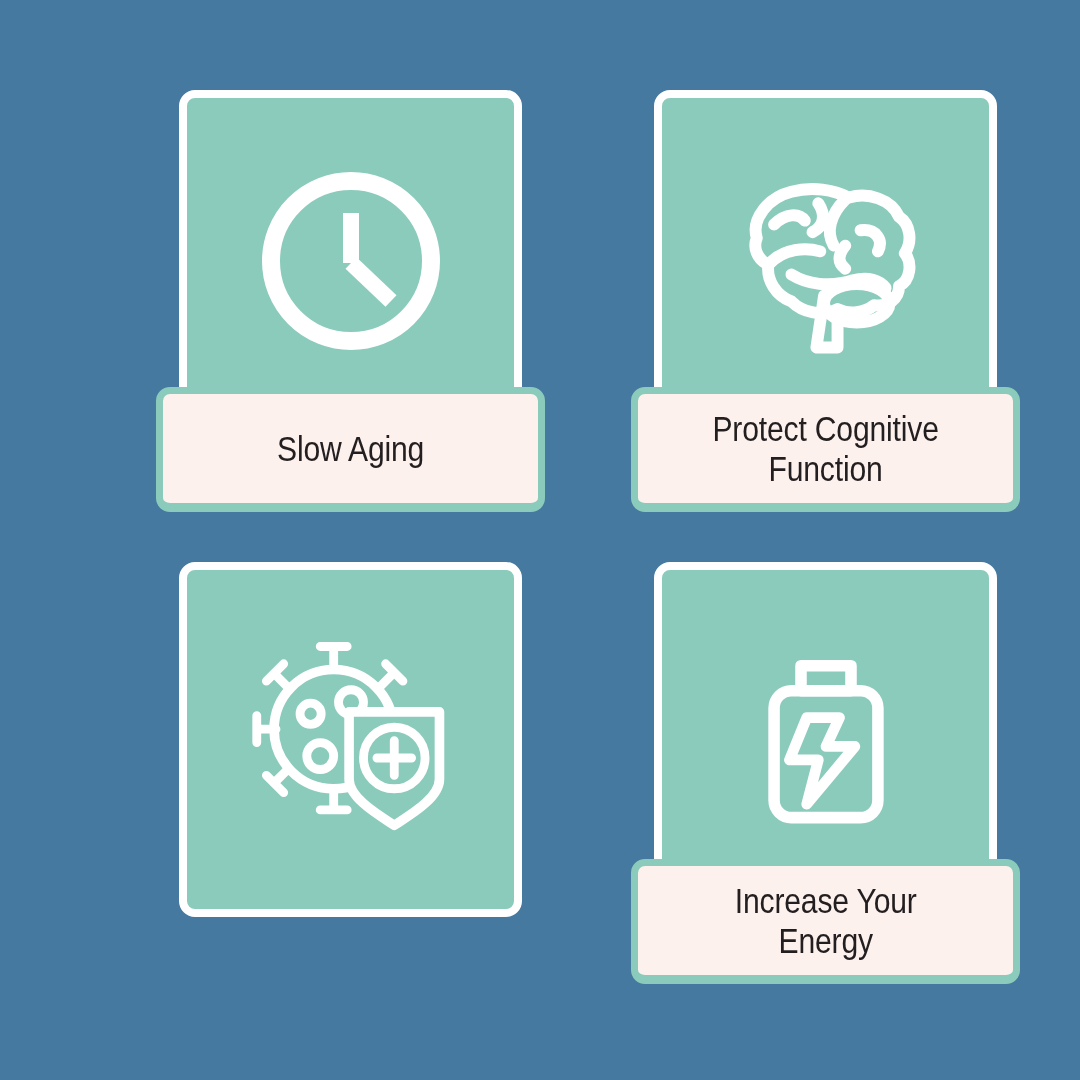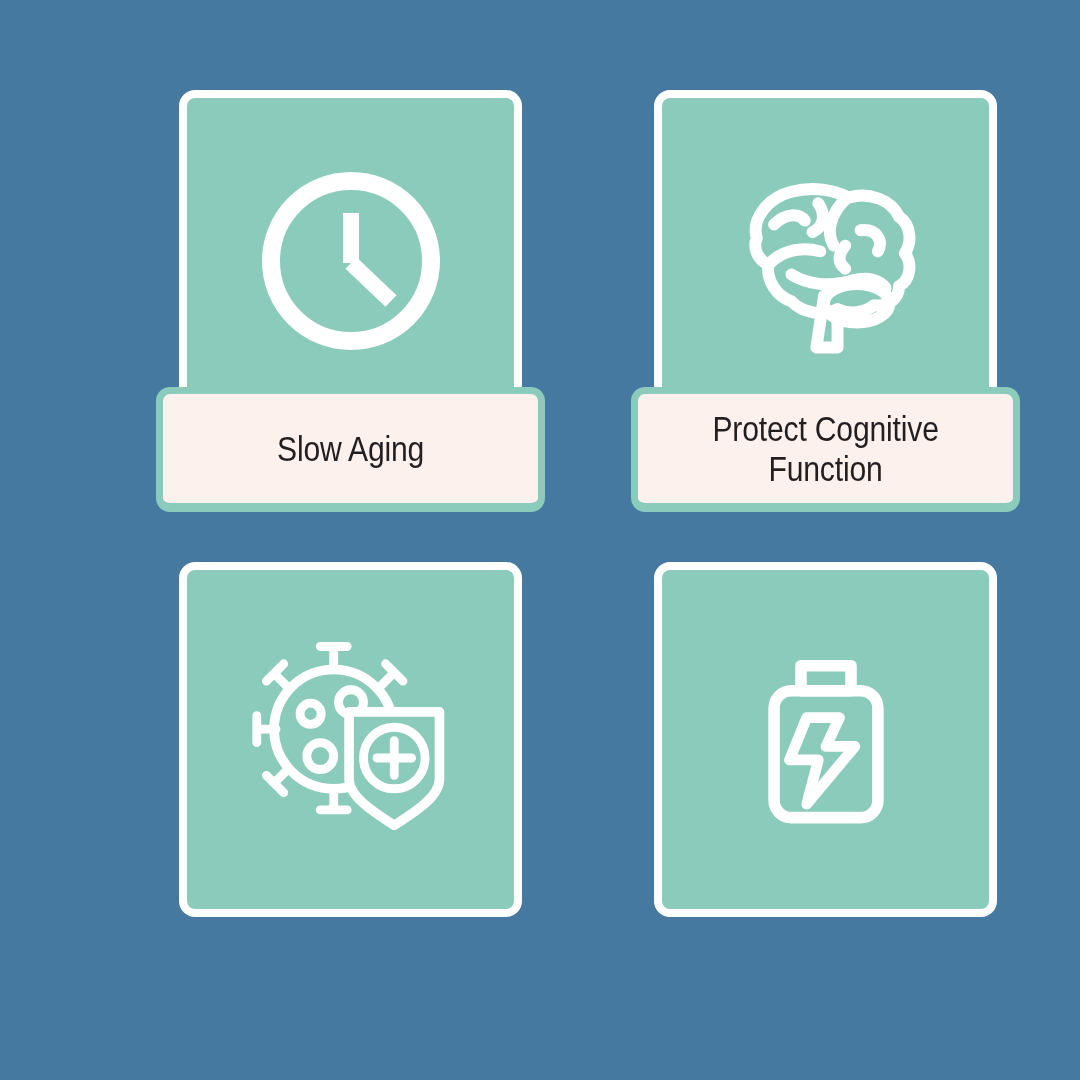--- a/index.html
+++ b/index.html
@@ -215,16 +215,20 @@
 
               <path d="M39 17 L65 17 L65 30 L39 30 Z"></path>
 
               <rect x="25" y="30" width="54" height="66" rx="9" ry="9"></rect>
 
               <path d="M59 44 L42 44 L33 66 L48 66 L42 89 L67 59 L52 59 Z" stroke-width="5.6"></path>
             </g>
           </svg>
         </div>
       </div>
+      <div class="card-label">
+        <span class="card-label-text">Increase Your
+Energy</span>
+      </div>
     </div>
 
   </div>
 </div>
 
 </body></html>

